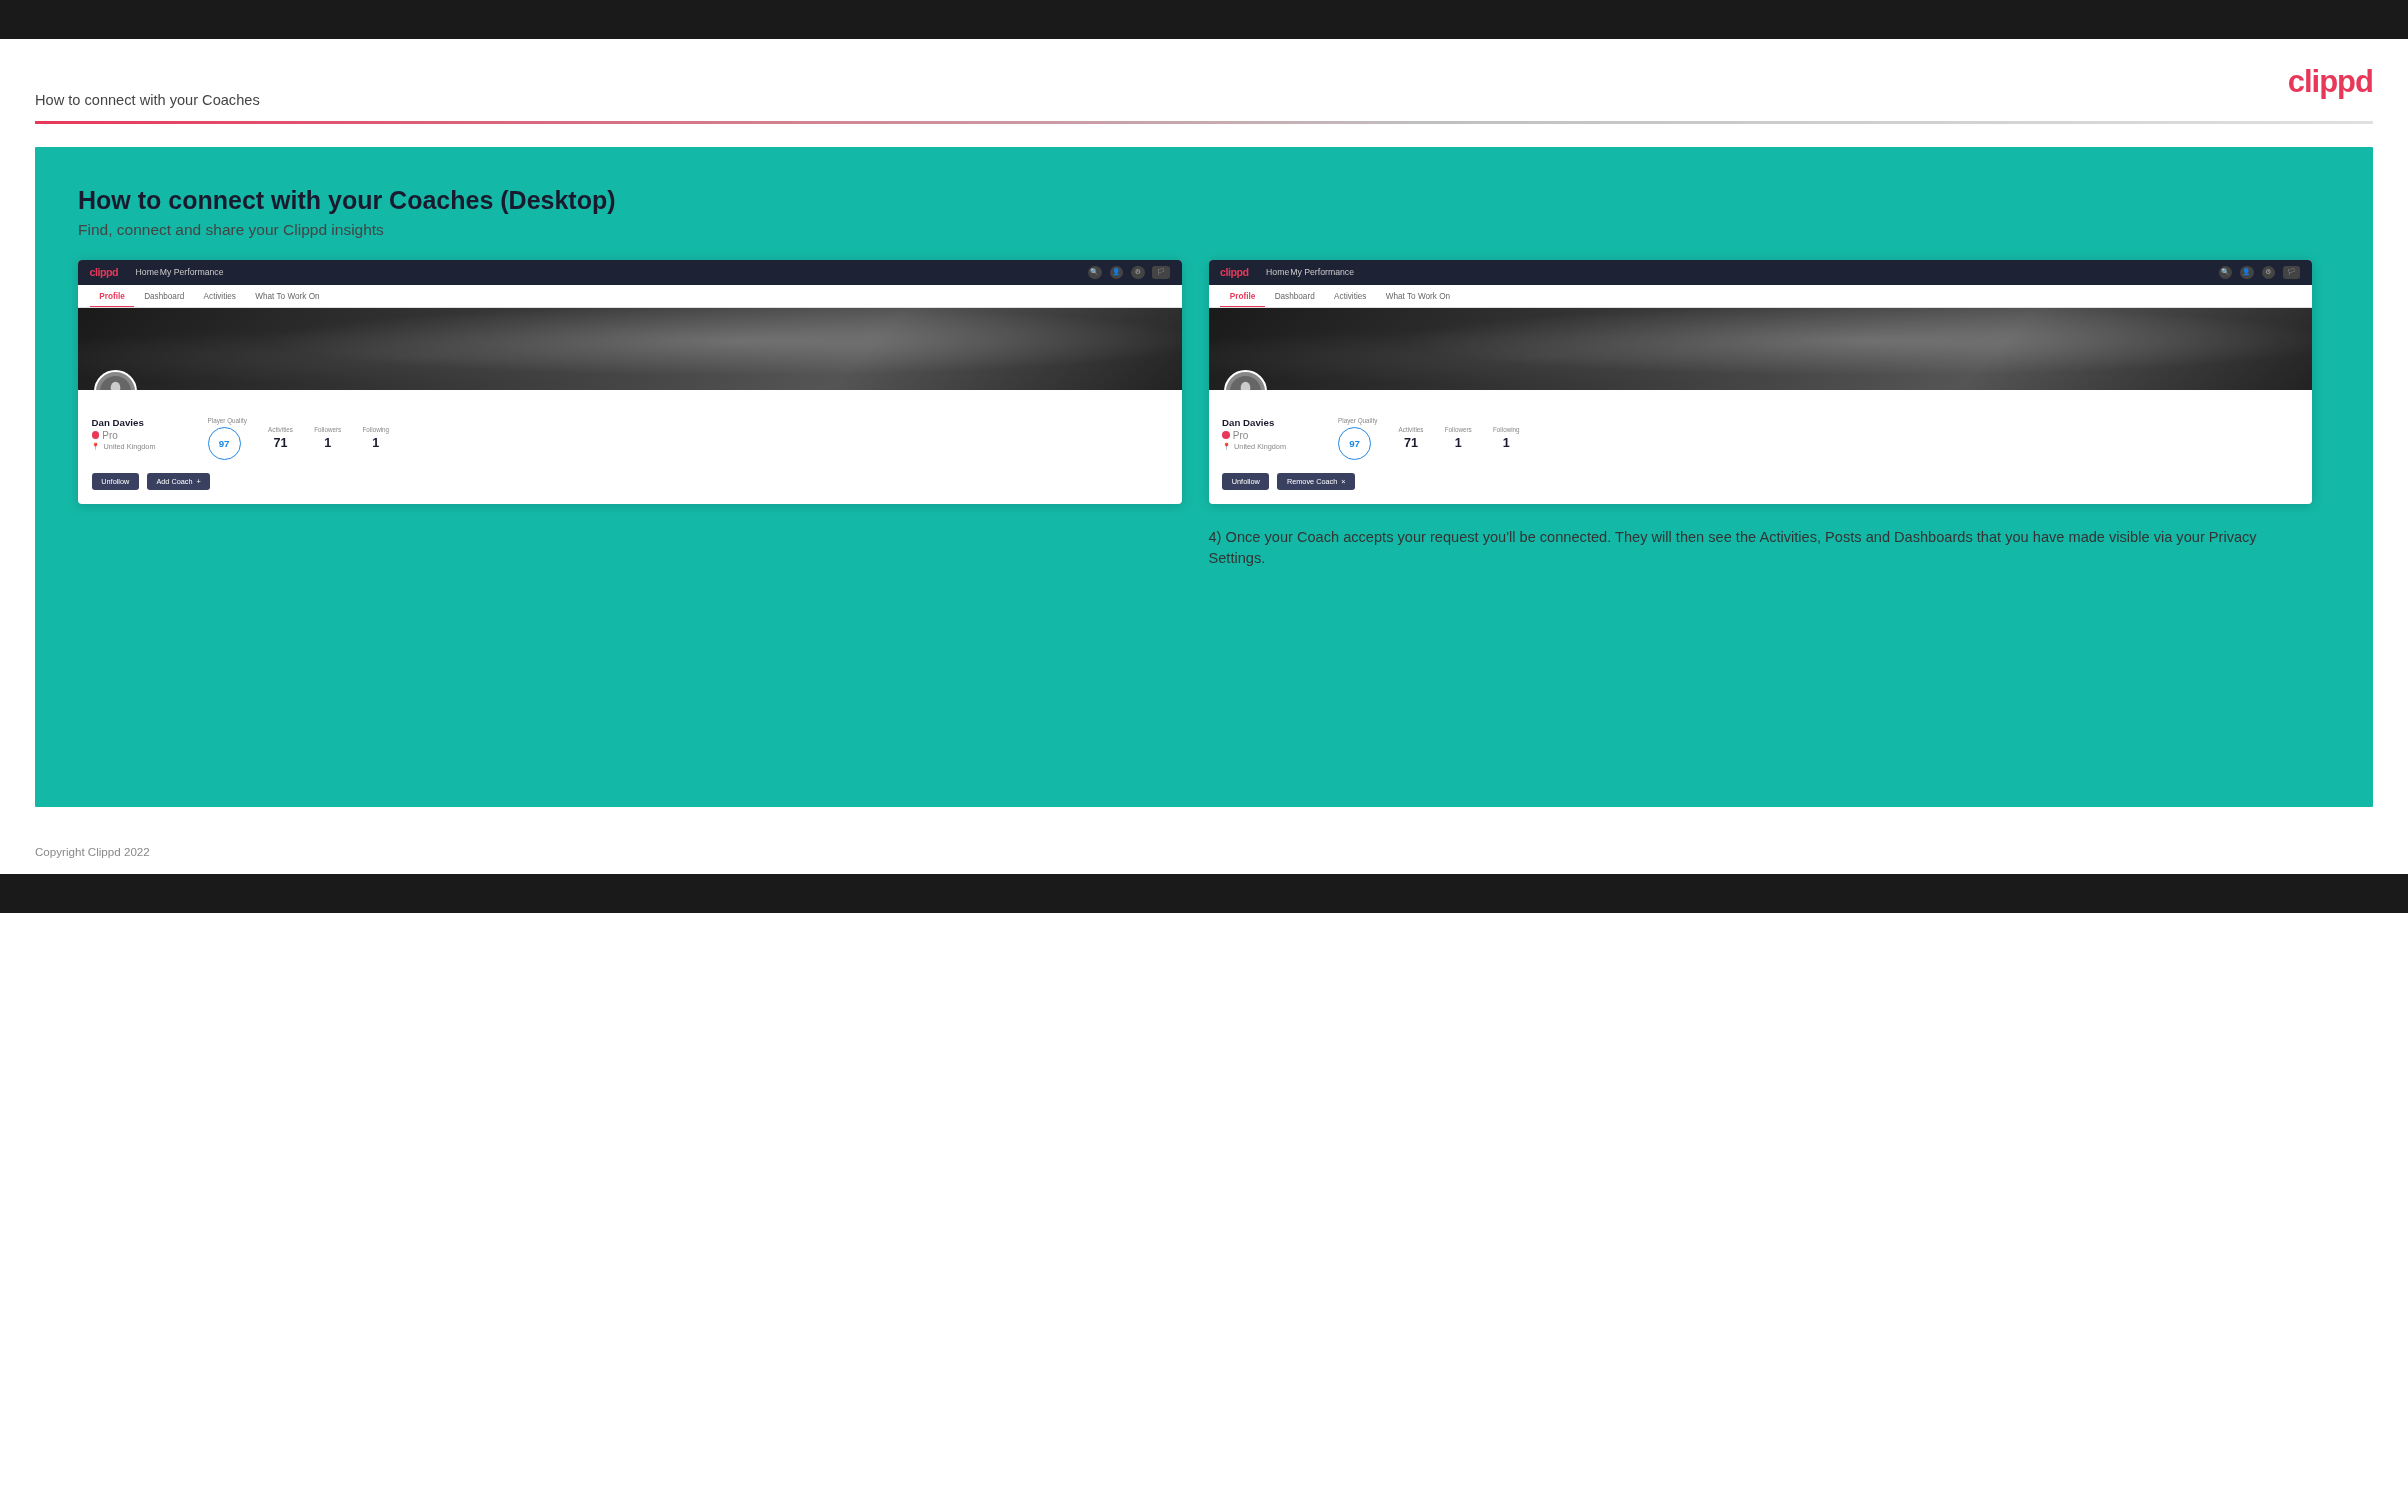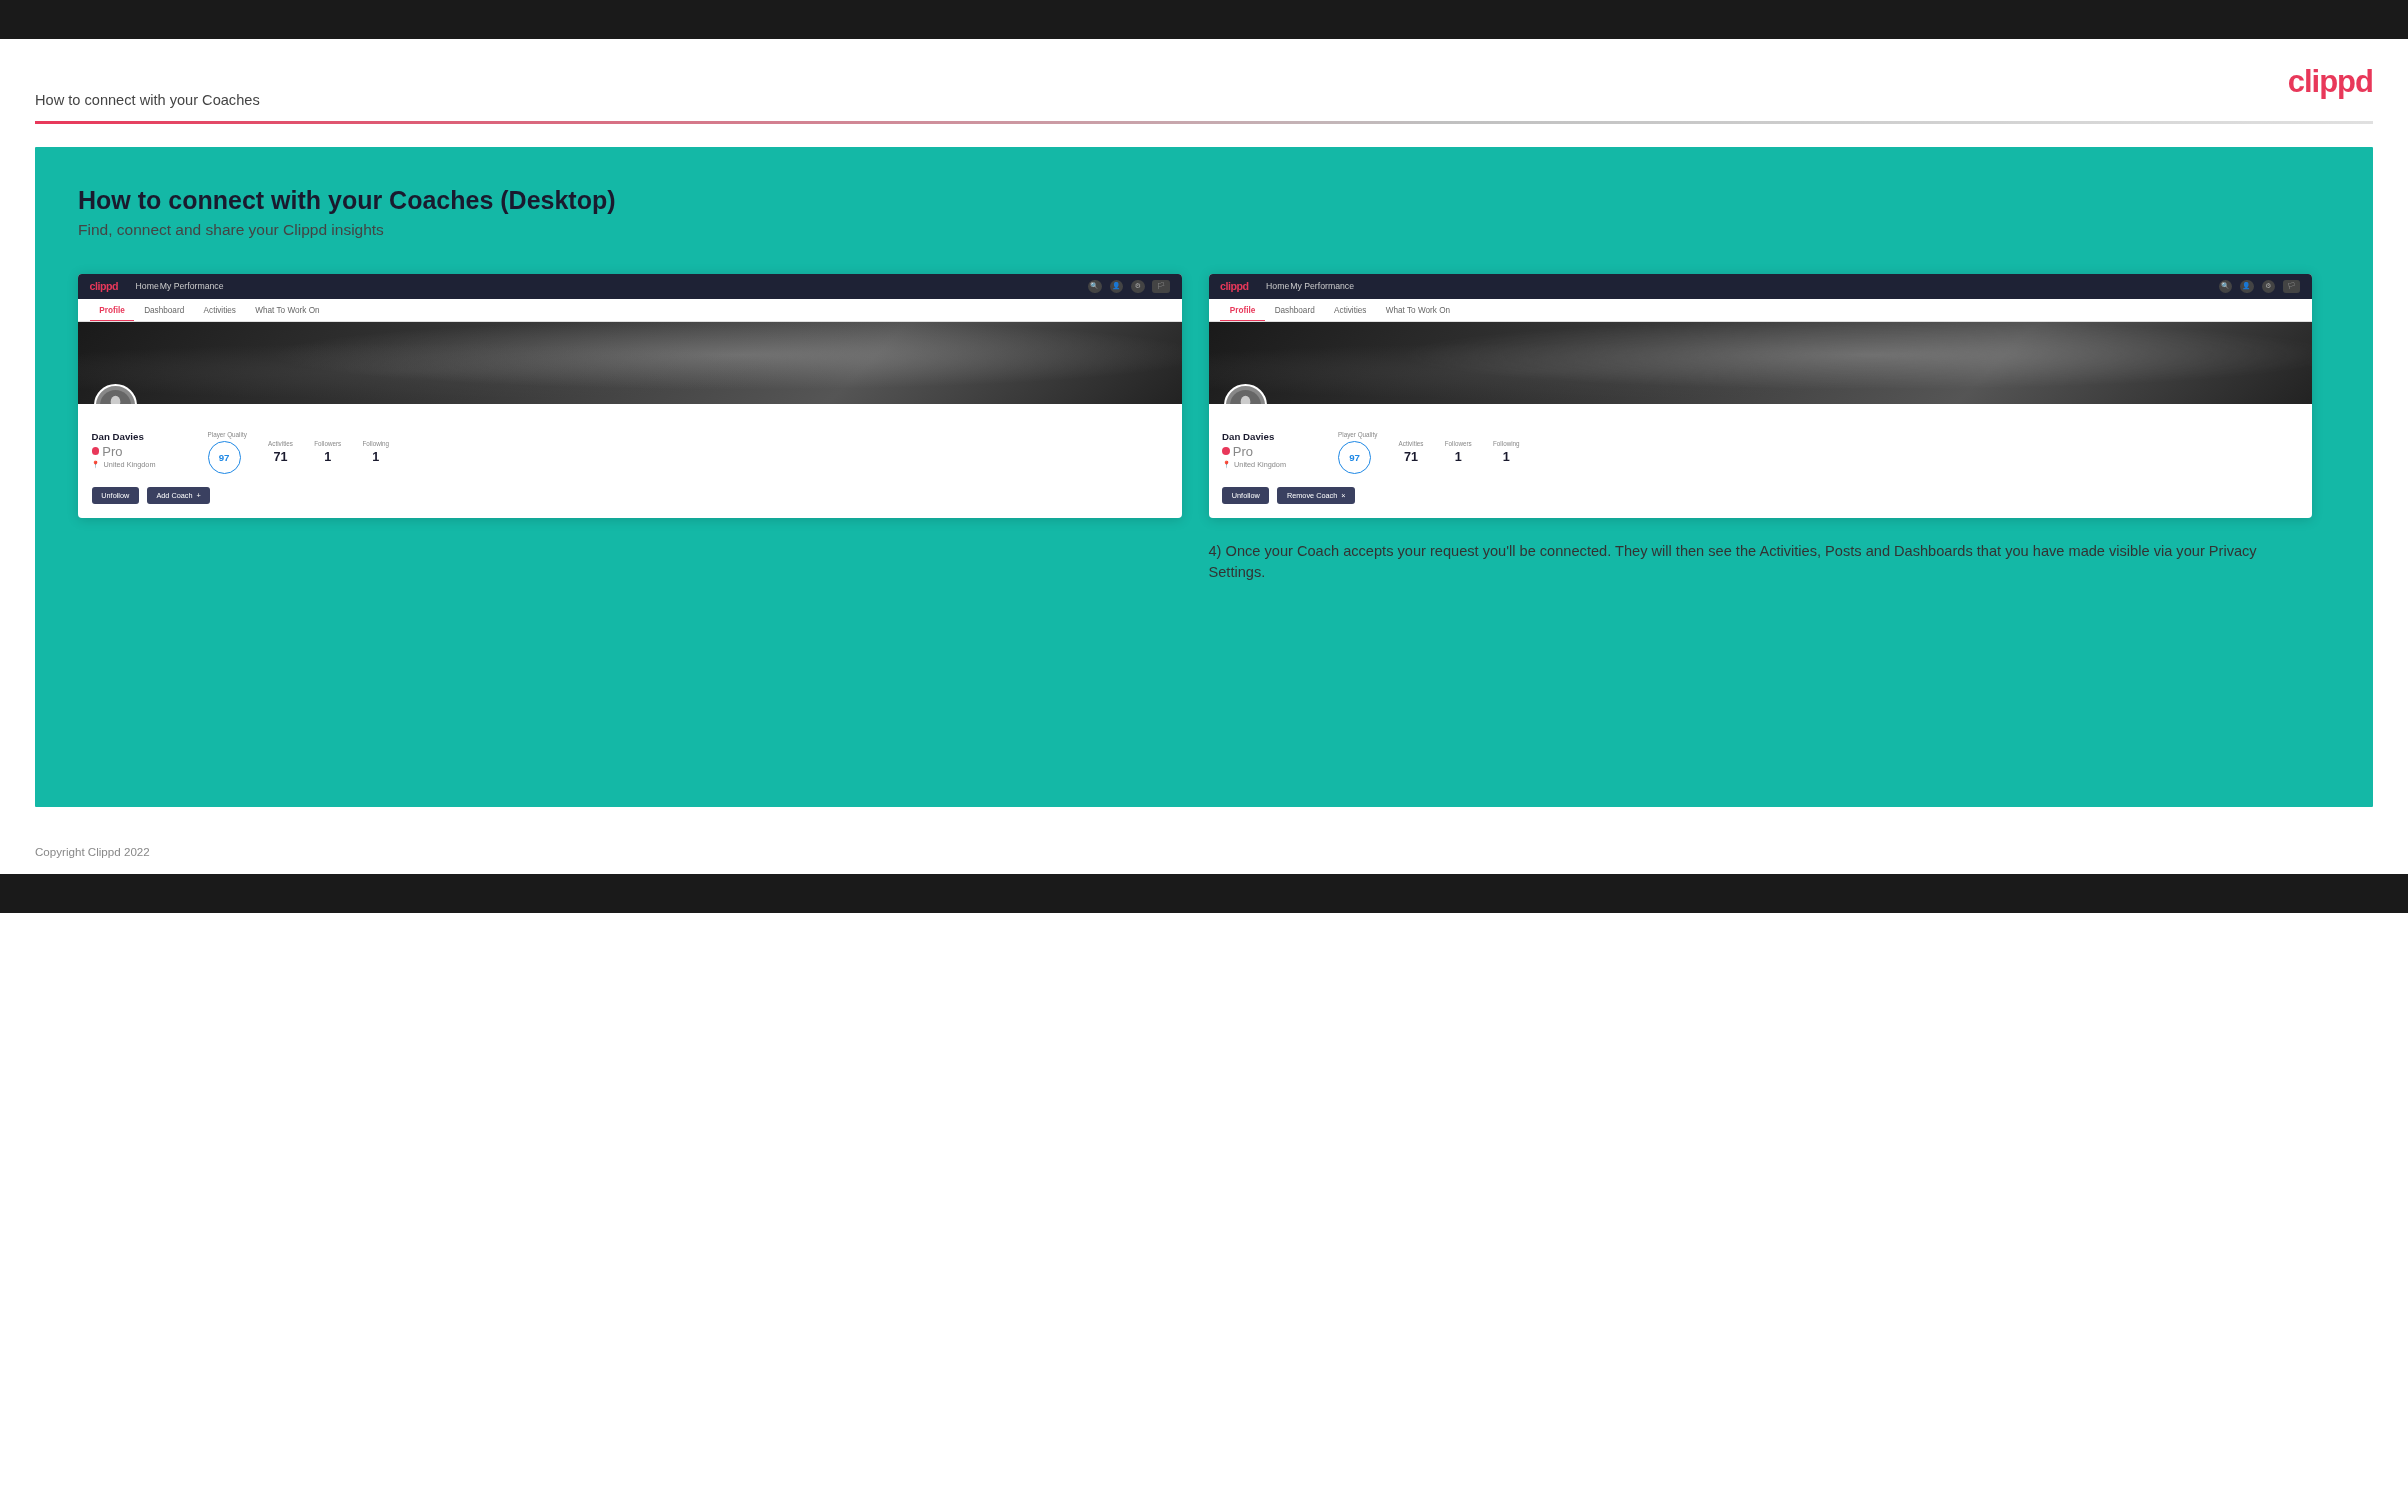--- a/index.html
+++ b/index.html
@@ -50,21 +50,21 @@
     .page-heading {
       font-size: 25px;
       font-weight: 800;
       color: #1a1a2e;
       margin-bottom: 5.8px;
     }
     .page-subheading {
       font-size: 15.5px;
       color: #444;
       font-weight: 400;
-      margin-bottom: 35px;
+      margin-bottom: 21px;
     }
     
     .columns {
       display: flex;
       gap: 27px;
       align-items: flex-start;
     }
     .column {
       flex: 1;
     }
@@ -200,21 +200,21 @@
     .mock-profile-text {
       flex: 0 0 116px;
       min-width: 0;
     }
     .mock-profile-name {
       font-size: 9.7px;
       font-weight: 700;
       color: #1a1a2e;
     }
     .mock-profile-role {
-      font-size: 13px;
+      font-size: 10px;
       color: #888;
       display: flex;
       align-items: center;
       gap: 2.9px;
       margin-top: 1.9px;
     }
     .mock-role-badge {
       width: 7.8px;
       height: 7.8px;
       border-radius: 50%;

